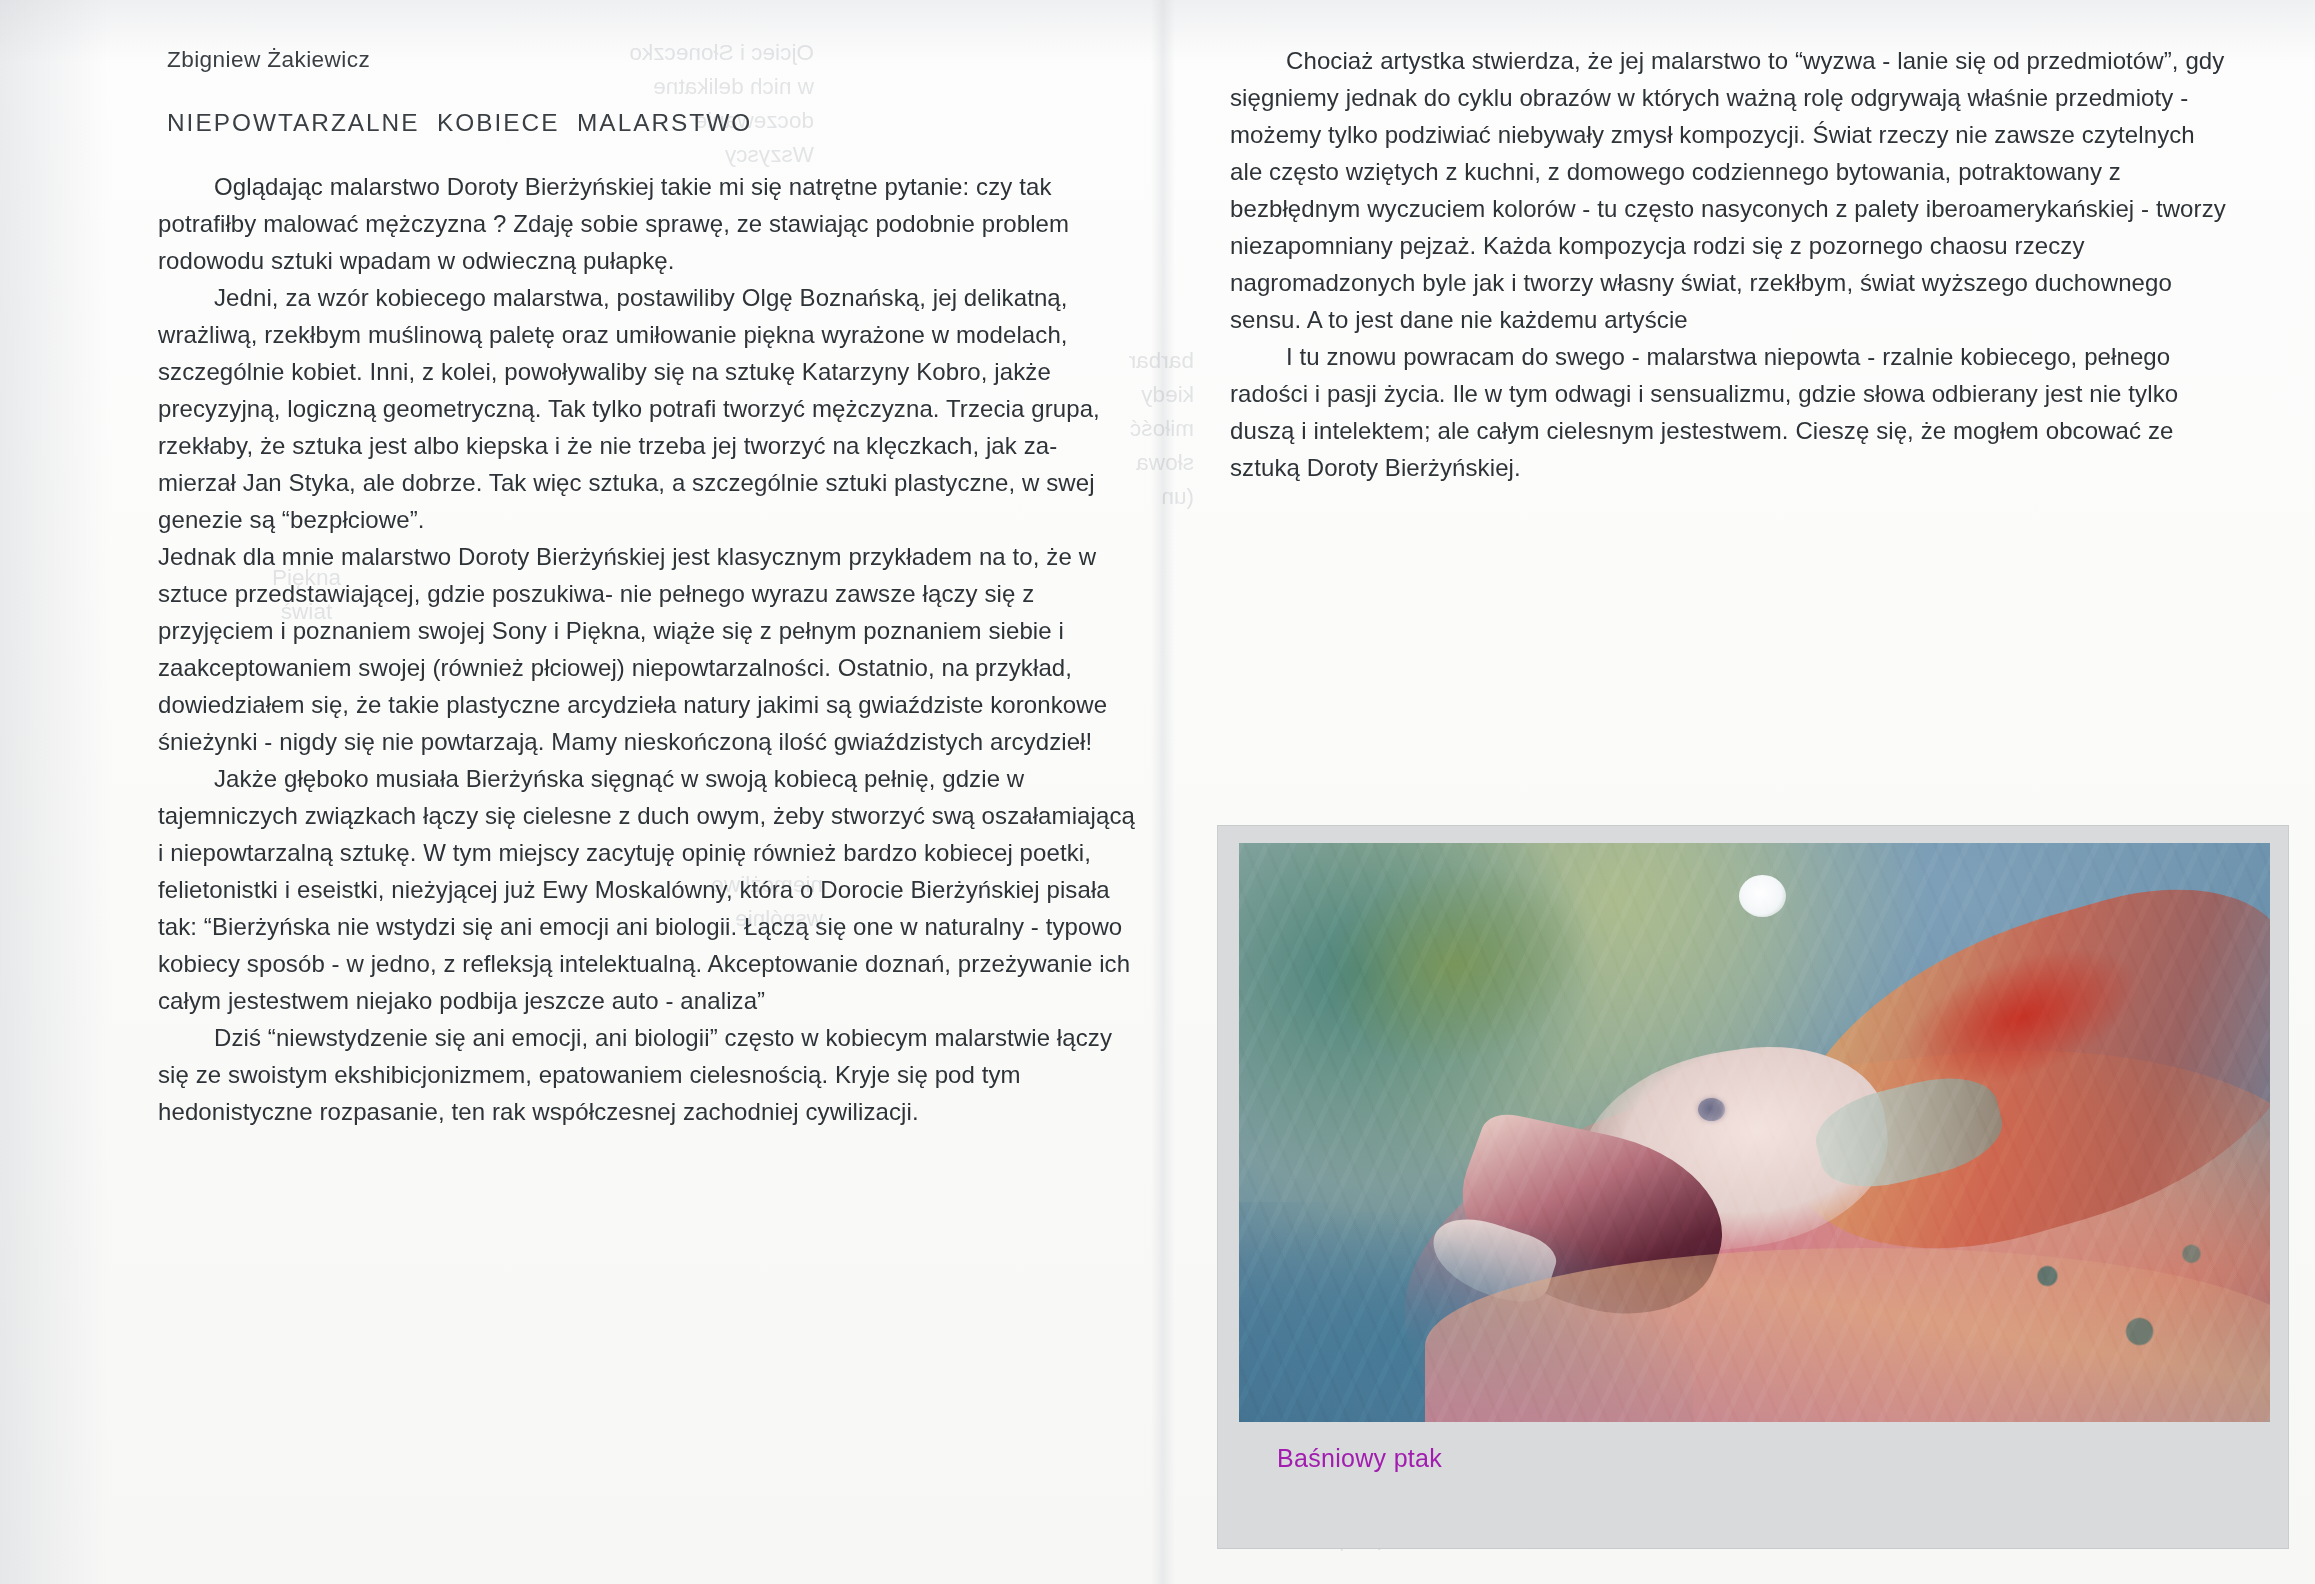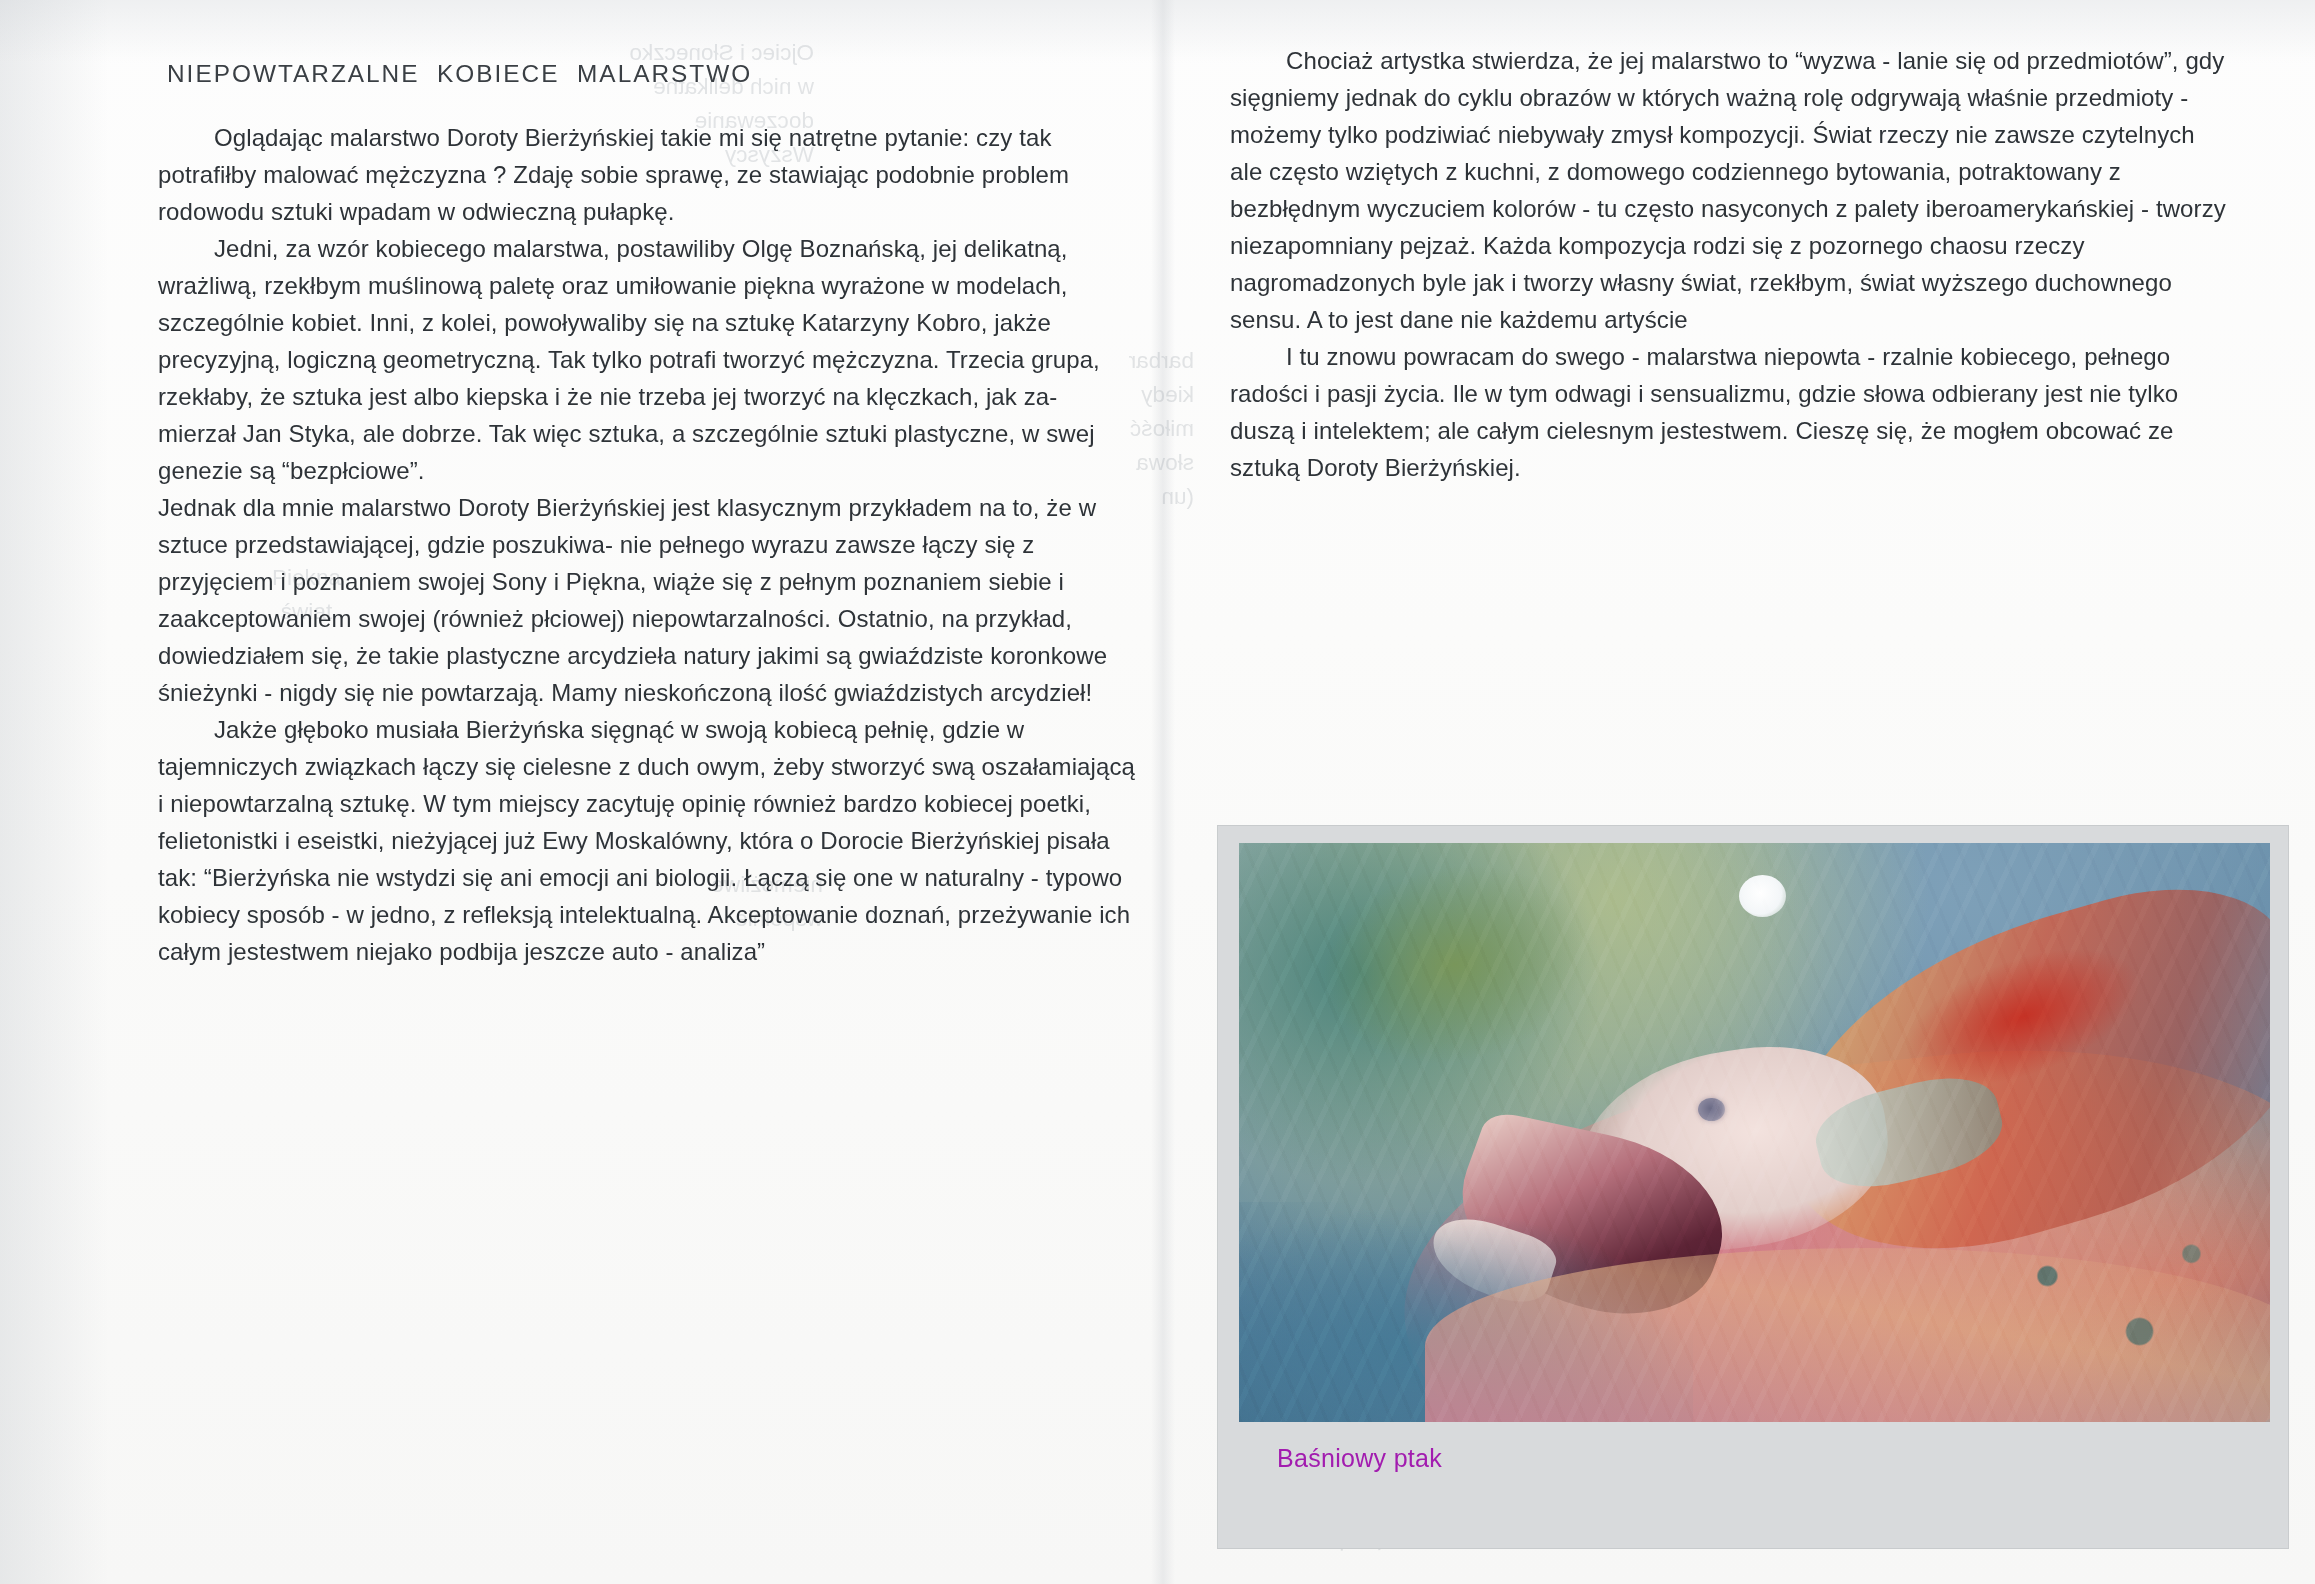--- a/index.html
+++ b/index.html
@@ -254,26 +254,28 @@
   <div class="ghost ghost-c">barbar
 kiedy
 miłość
 słowa
 (un</div>
   <div class="ghost ghost-d">niemożliwe
 wspólnie</div>
   <div class="ghost ghost-e">podpis</div>
 
   <div class="col col-left">
+    <div class="byline">Zbigniew Żakiewicz</div>
     <div class="headline">NIEPOWTARZALNE  KOBIECE  MALARSTWO</div>
 
     <p class="body-text indent">Oglądając malarstwo Doroty Bierżyńskiej takie  mi się natrętne pytanie: czy tak potrafiłby malować mężczyzna ? Zdaję sobie sprawę,  ze stawiając podobnie problem rodowodu sztuki wpadam w odwieczną pułapkę.</p>
     <p class="body-text indent">Jedni, za wzór kobiecego malarstwa, postawiliby Olgę Boznańską, jej delikatną, wrażliwą, rzekłbym muślinową paletę oraz umiłowanie piękna wyrażone w modelach, szczególnie kobiet. Inni, z kolei, powoływaliby się na sztukę Katarzyny Kobro, jakże precyzyjną, logiczną geometryczną. Tak tylko potrafi tworzyć mężczyzna. Trzecia grupa, rzekłaby, że sztuka jest albo kiepska i że nie trzeba jej tworzyć na klęczkach, jak za- mierzał Jan Styka, ale dobrze. Tak więc sztuka, a szczególnie sztuki plastyczne, w swej genezie są “bezpłciowe”.</p>
     <p class="body-text">Jednak dla mnie malarstwo Doroty Bierżyńskiej jest klasycznym przykładem na to, że w sztuce przedstawiającej, gdzie poszukiwa- nie pełnego wyrazu zawsze łączy się z przyjęciem i poznaniem swojej Sony i Piękna, wiąże się z pełnym poznaniem siebie i zaakceptowaniem swojej (również płciowej) niepowtarzalności. Ostatnio, na przykład, dowiedziałem się, że takie plastyczne arcydzieła natury jakimi są gwiaździste koronkowe śnieżynki - nigdy się nie powtarzają. Mamy nieskończoną ilość gwiaździstych arcydzieł!</p>
     <p class="body-text indent">Jakże głęboko musiała Bierżyńska sięgnąć w swoją kobiecą pełnię, gdzie w tajemniczych związkach łączy się cielesne z duch owym, żeby stworzyć swą oszałamiającą i niepowtarzalną sztukę. W tym miejscy zacytuję opinię również bardzo kobiecej poetki, felietonistki i eseistki, nieżyjącej już Ewy Moskalówny, która o Dorocie Bierżyńskiej pisała tak: “Bierżyńska nie wstydzi się ani emocji ani biologii. Łączą się one w naturalny - typowo kobiecy sposób - w jedno, z refleksją intelektualną. Akceptowanie doznań, przeżywanie ich całym jestestwem niejako podbija jeszcze auto - analiza”</p>
+    <p class="body-text indent">Dziś “niewstydzenie się ani emocji, ani biologii” często w kobiecym malarstwie łączy się ze swoistym ekshibicjonizmem, epatowaniem cielesnością. Kryje się pod tym hedonistyczne rozpasanie, ten rak współczesnej zachodniej cywilizacji.</p>
   </div>
 
   <div class="col col-right">
     <p class="body-text indent">Chociaż artystka stwierdza, że jej malarstwo to “wyzwa - lanie się od przedmiotów”, gdy sięgniemy jednak do cyklu obrazów w których ważną rolę odgrywają właśnie przedmioty - możemy tylko podziwiać niebywały zmysł kompozycji. Świat rzeczy nie zawsze czytelnych ale często wziętych z kuchni, z domowego codziennego bytowania, potraktowany z bezbłędnym wyczuciem kolorów - tu często nasyconych z palety iberoamerykańskiej - tworzy niezapomniany pejzaż. Każda kompozycja rodzi się z pozornego chaosu rzeczy nagromadzonych byle jak i tworzy własny świat, rzekłbym, świat wyższego duchownego sensu.  A to jest dane nie każdemu artyście</p>
     <p class="body-text indent">I tu znowu powracam do swego - malarstwa niepowta - rzalnie kobiecego, pełnego radości i pasji życia. Ile w tym odwagi i sensualizmu, gdzie słowa odbierany jest nie tylko duszą i intelektem; ale całym cielesnym jestestwem. Cieszę się, że mogłem obcować ze sztuką Doroty Bierżyńskiej.</p>
   </div>
 
   <div class="figure">
     <div class="figure-frame">
       <div class="art">

